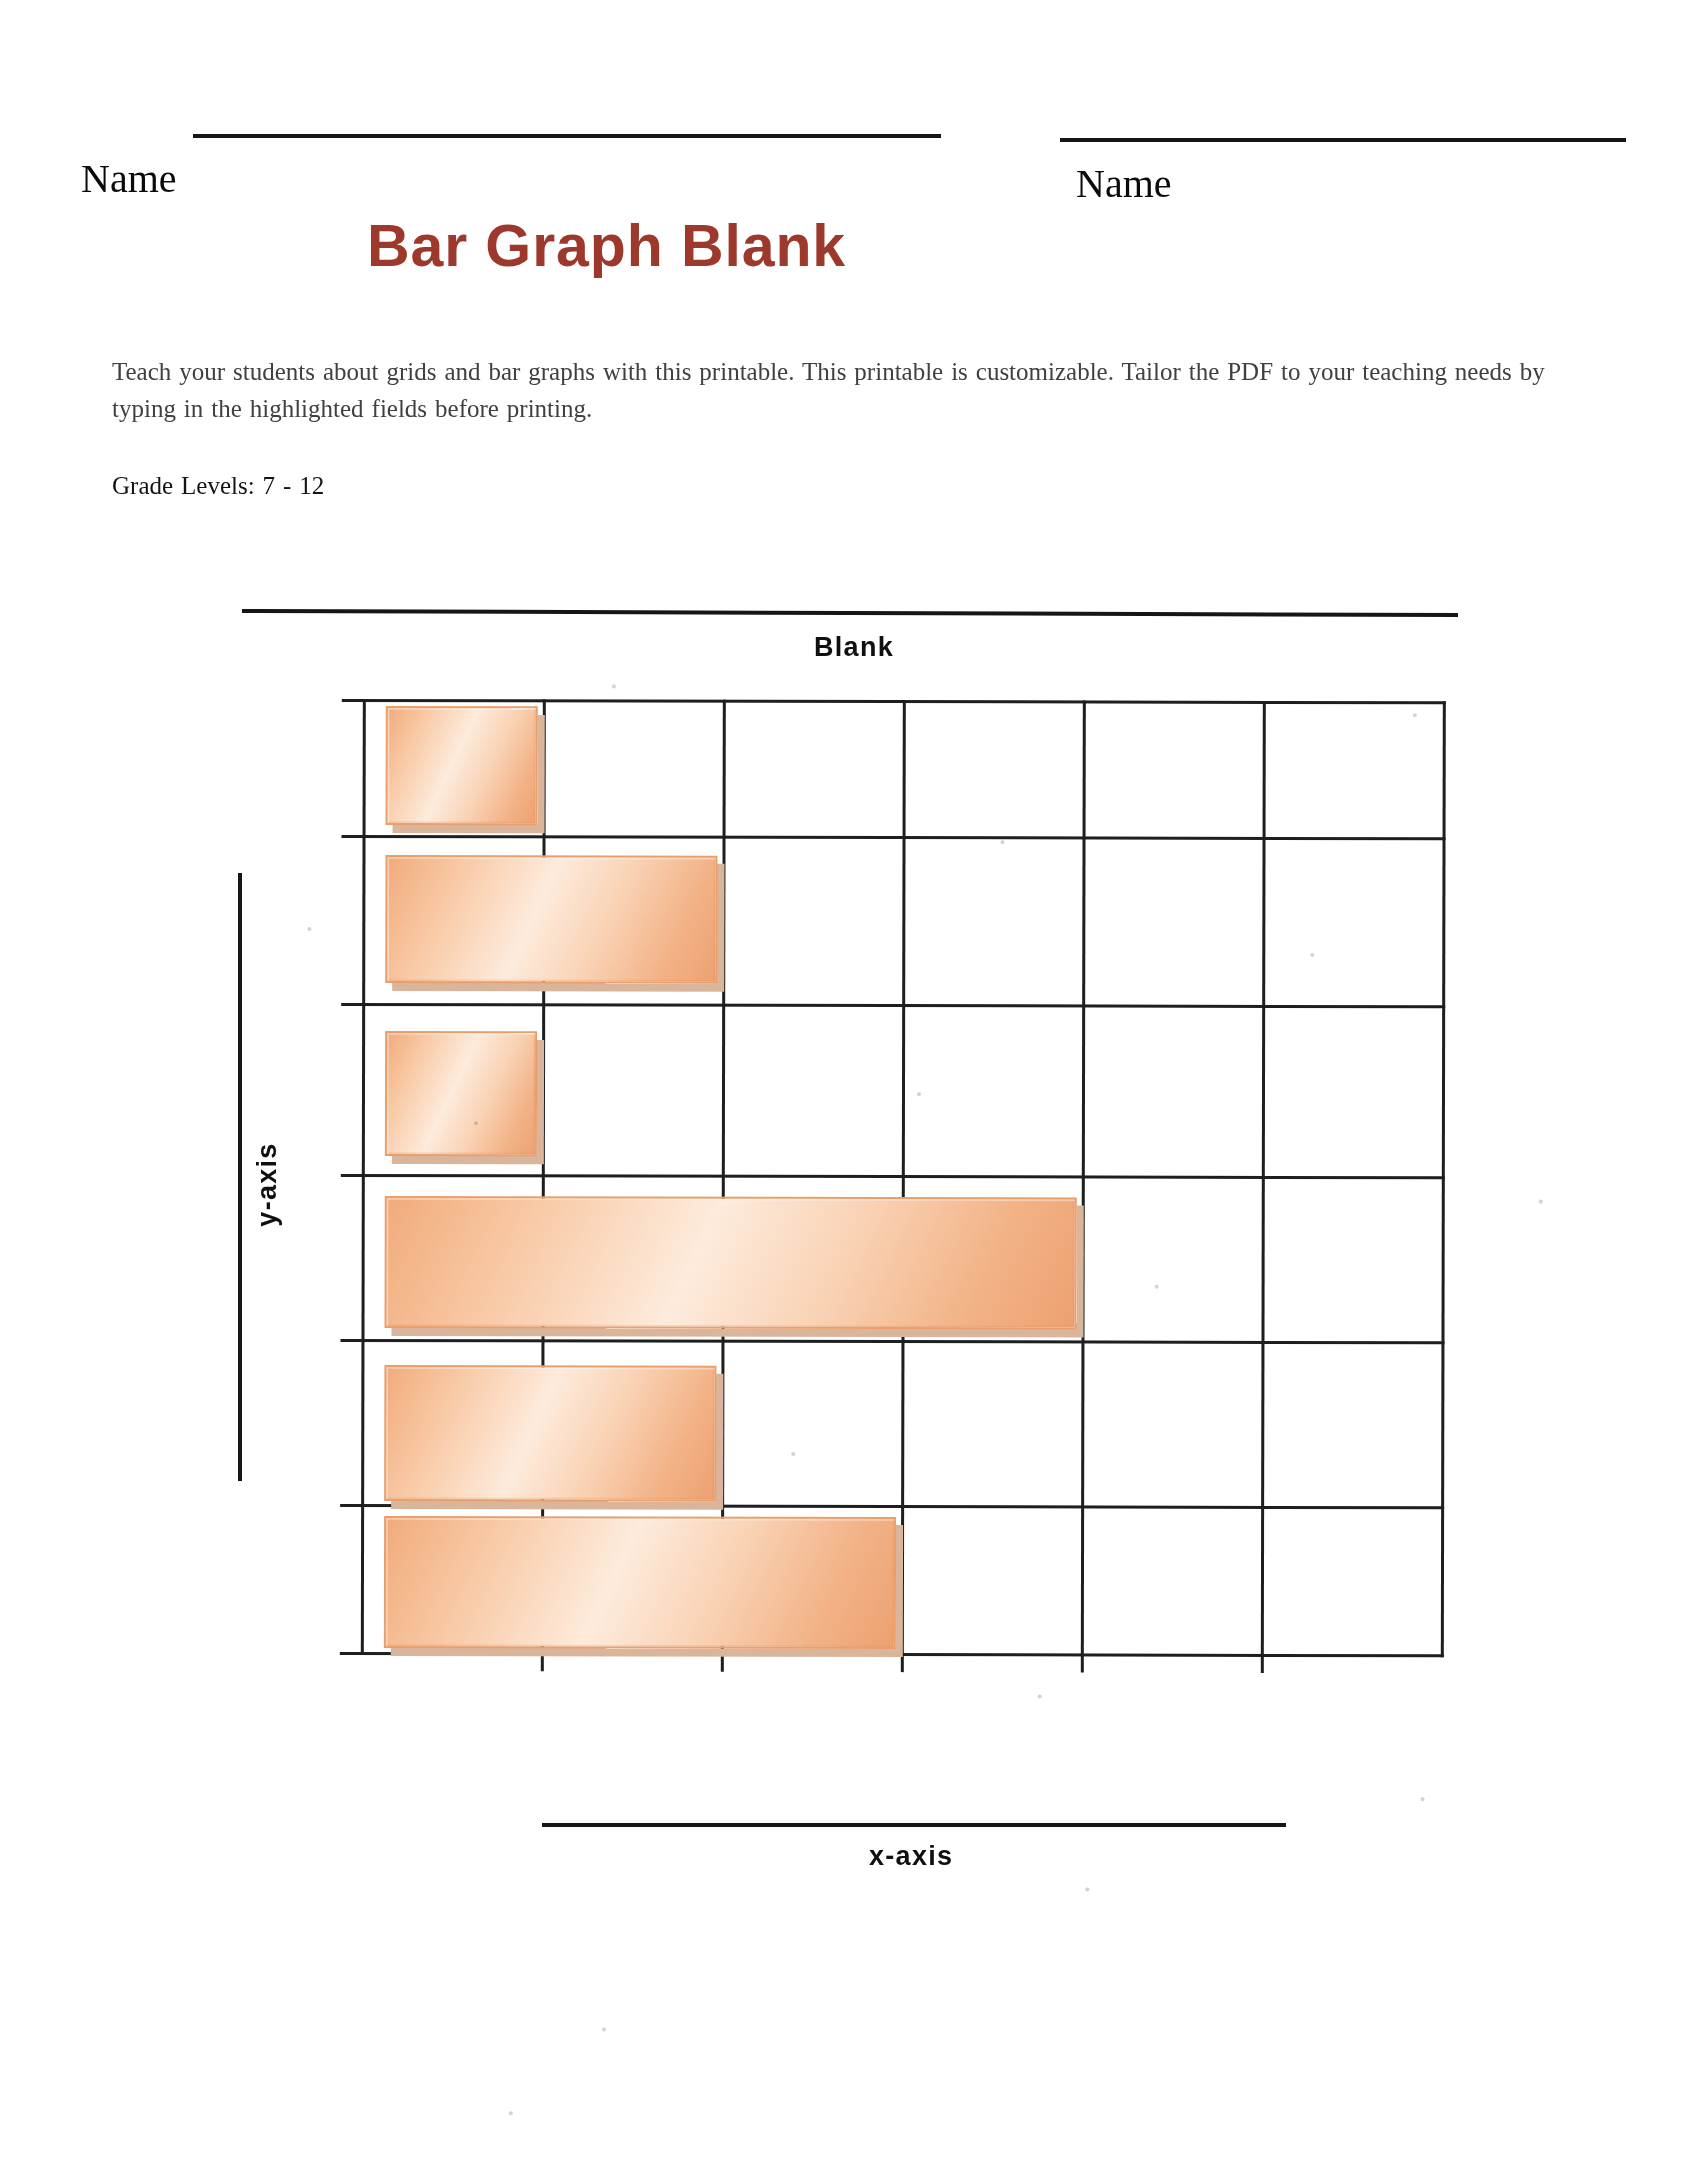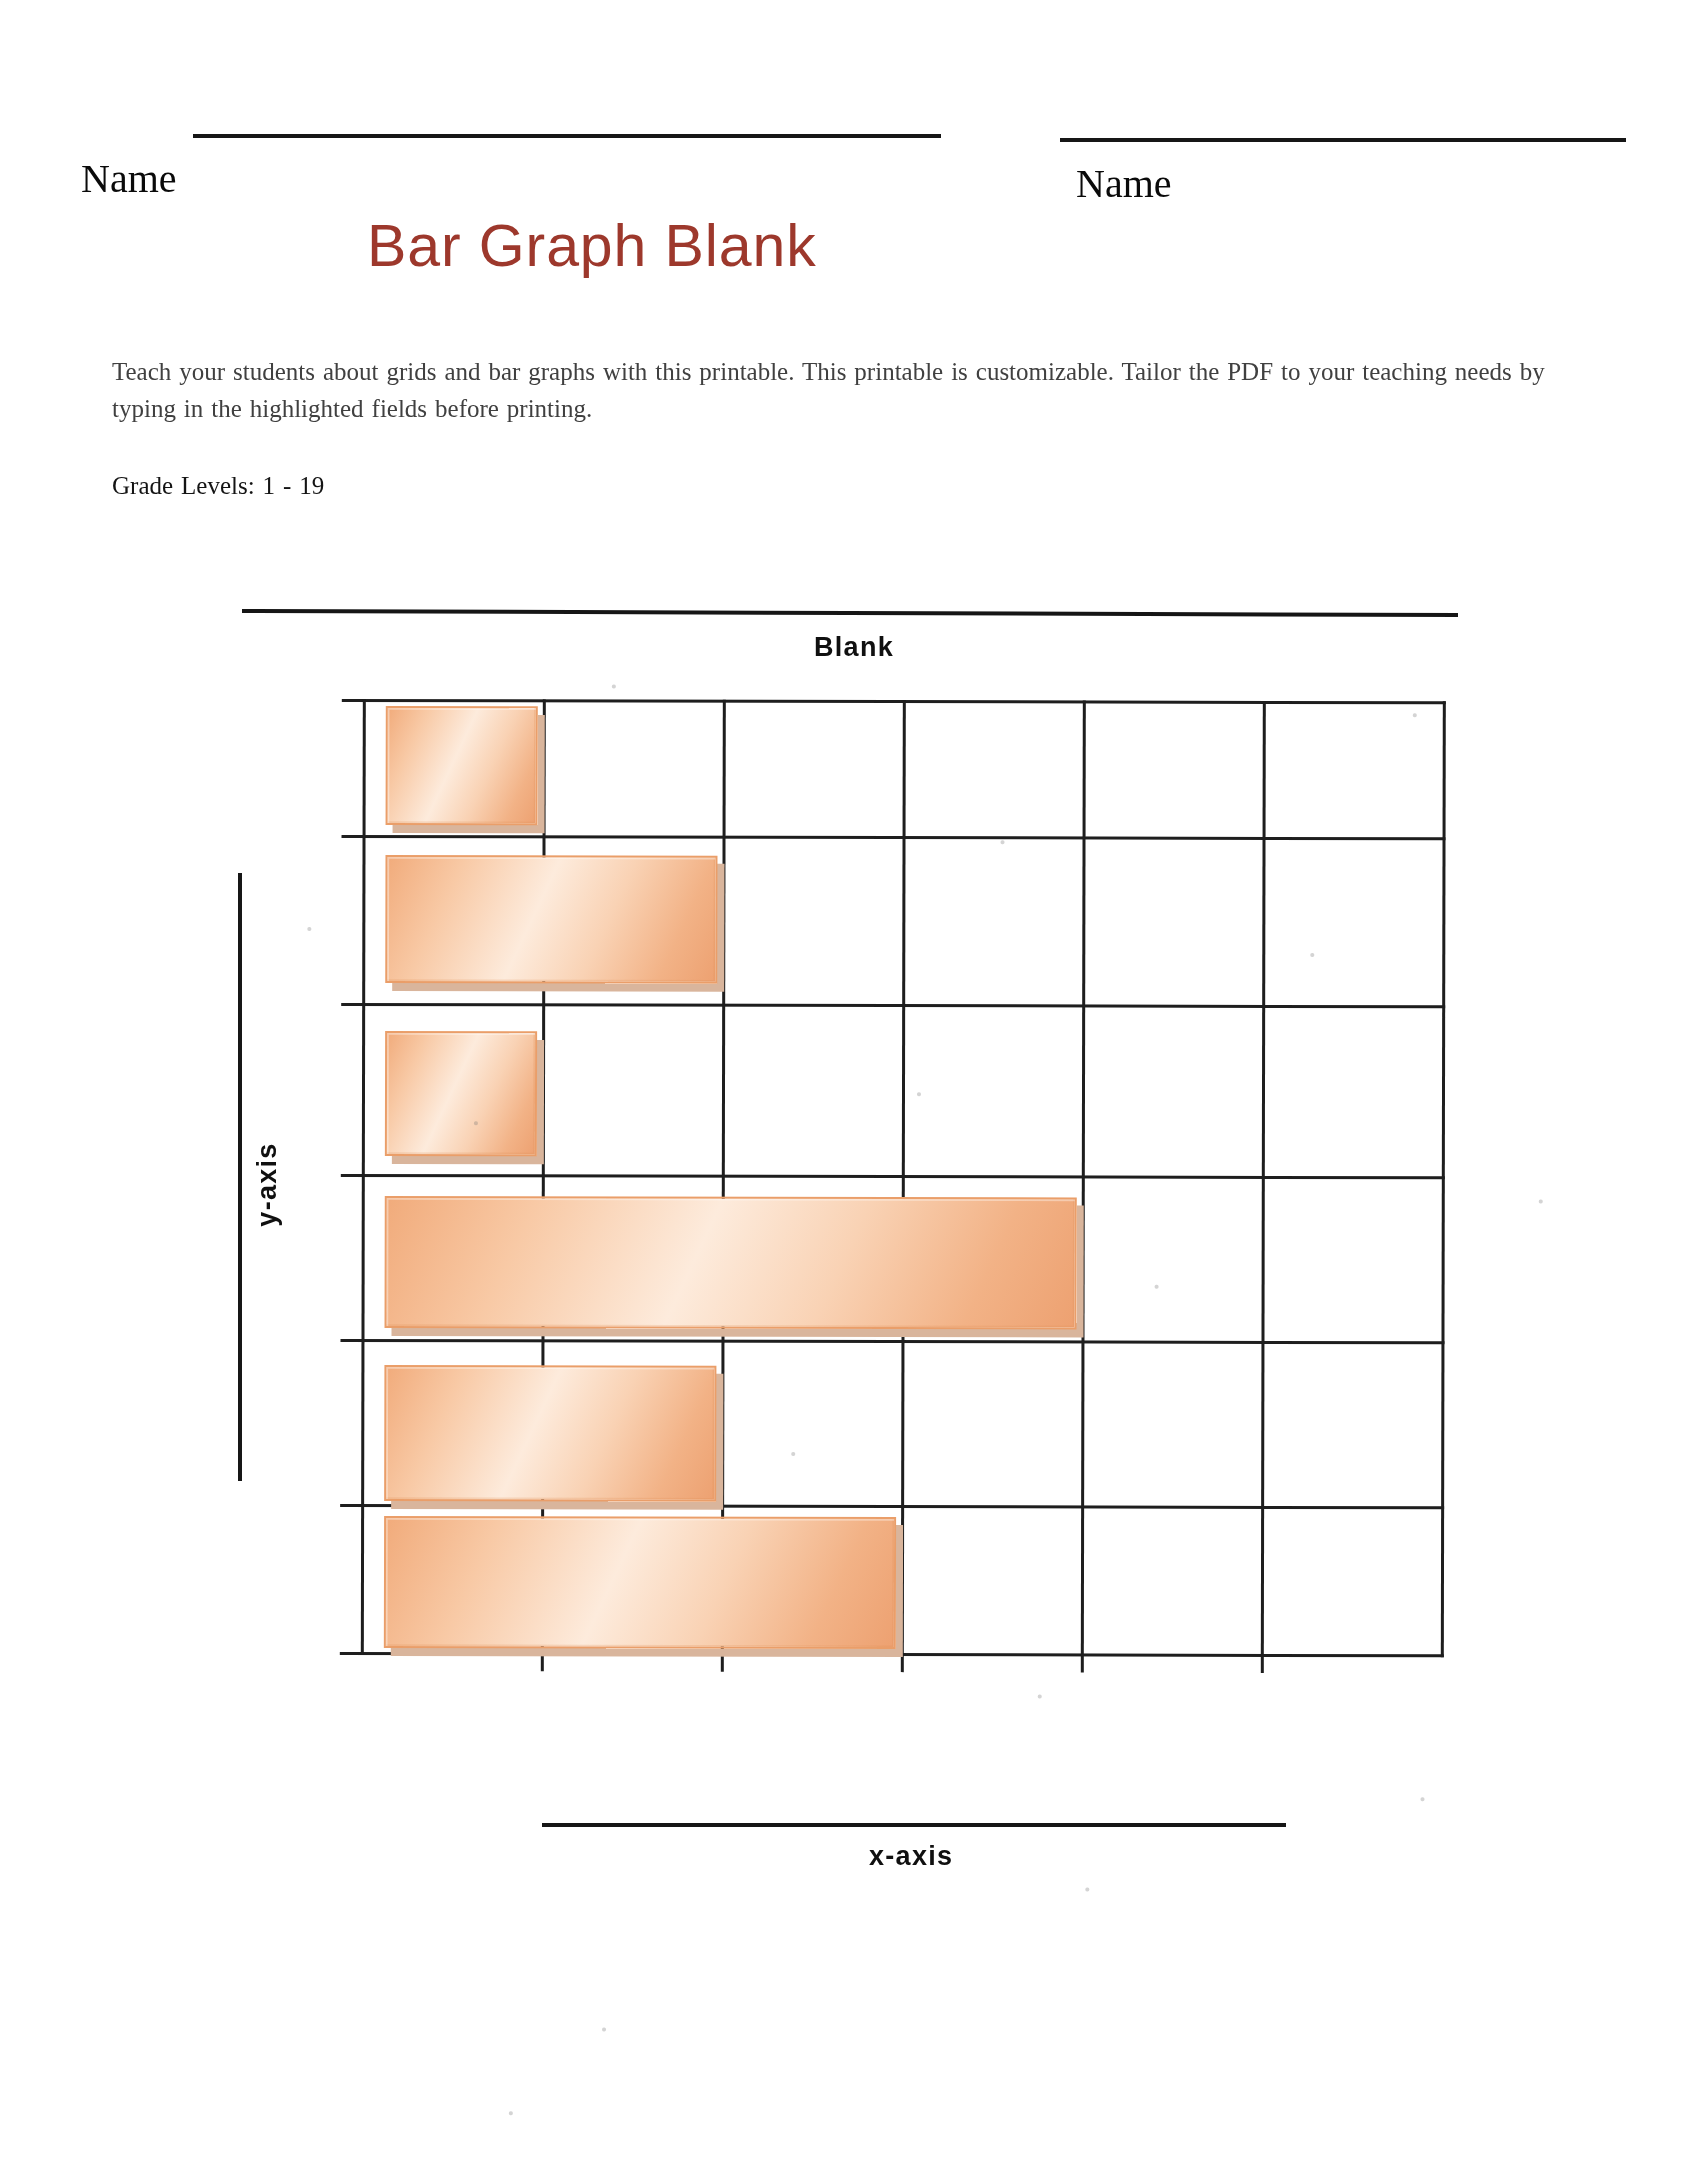--- a/index.html
+++ b/index.html
@@ -4,21 +4,21 @@
 <style>
   html,body{margin:0;padding:0;background:#ffffff;}
   #page{
     position:relative;width:1687px;height:2184px;background:#ffffff;overflow:hidden;
     font-family:"Liberation Serif", serif;color:#111;
   }
   .rule{position:absolute;background:#161616;}
   .serif-label{position:absolute;font-family:"Liberation Serif",serif;font-size:40px;color:#0a0a0a;white-space:nowrap;}
   .doc-title{
     position:absolute;left:367px;top:212px;font-family:"Liberation Sans",sans-serif;
-    font-weight:normal;font-size:59px;letter-spacing:0.9px;color:#9d382c;white-space:nowrap;text-align:center;
+    font-weight:bold;font-size:59px;letter-spacing:0.9px;color:#9d382c;white-space:nowrap;text-align:center;
   }
   .description{
     position:absolute;left:112px;top:353px;width:1454px;
     font-size:25px;line-height:1.48;word-spacing:1.7px;color:#404040;
   }
   .grade-levels{position:absolute;left:112px;top:472px;font-size:25px;word-spacing:1.7px;color:#141414;}
   .axis-label{
     position:absolute;font-family:"Liberation Sans",sans-serif;font-weight:bold;
     font-size:27px;letter-spacing:1.3px;color:#101010;white-space:nowrap;
   }
@@ -42,21 +42,21 @@
 
   <div class="rule" style="left:193px;top:134px;width:748px;height:4.4px;"></div>
   <div class="serif-label" style="left:81px;top:155px;">Name</div>
 
   <div class="rule" style="left:1060px;top:138px;width:566px;height:4.4px;"></div>
   <div class="serif-label" style="left:1076px;top:160px;">Name</div>
 
   <div class="doc-title">Bar Graph Blank</div>
 
   <div class="description">Teach your students about grids and bar graphs with this printable. This printable is customizable. Tailor the PDF to your teaching needs by typing in the highlighted fields before printing.</div>
-  <div class="grade-levels">Grade Levels: 1 - 19</div>
+  <div class="grade-levels">Grade Levels: 7 - 12</div>
 
   <div class="rule" style="left:242px;top:611px;width:1216px;height:3.5px;transform:rotate(0.2deg);"></div>
   <div class="axis-label" style="left:814px;top:632px;">Blank</div>
 
   <div id="chart-grid-layer">
       <div class="gridline h" style="left: 341px; top: 700px; width: 1104px;"></div>
       <div class="gridline h" style="left: 341px; top: 836px; width: 1104px;"></div>
       <div class="gridline h" style="left: 341px; top: 1004px; width: 1104px;"></div>
       <div class="gridline h" style="left: 341px; top: 1175px; width: 1104px;"></div>
       <div class="gridline h" style="left: 341px; top: 1340px; width: 1104px;"></div>

